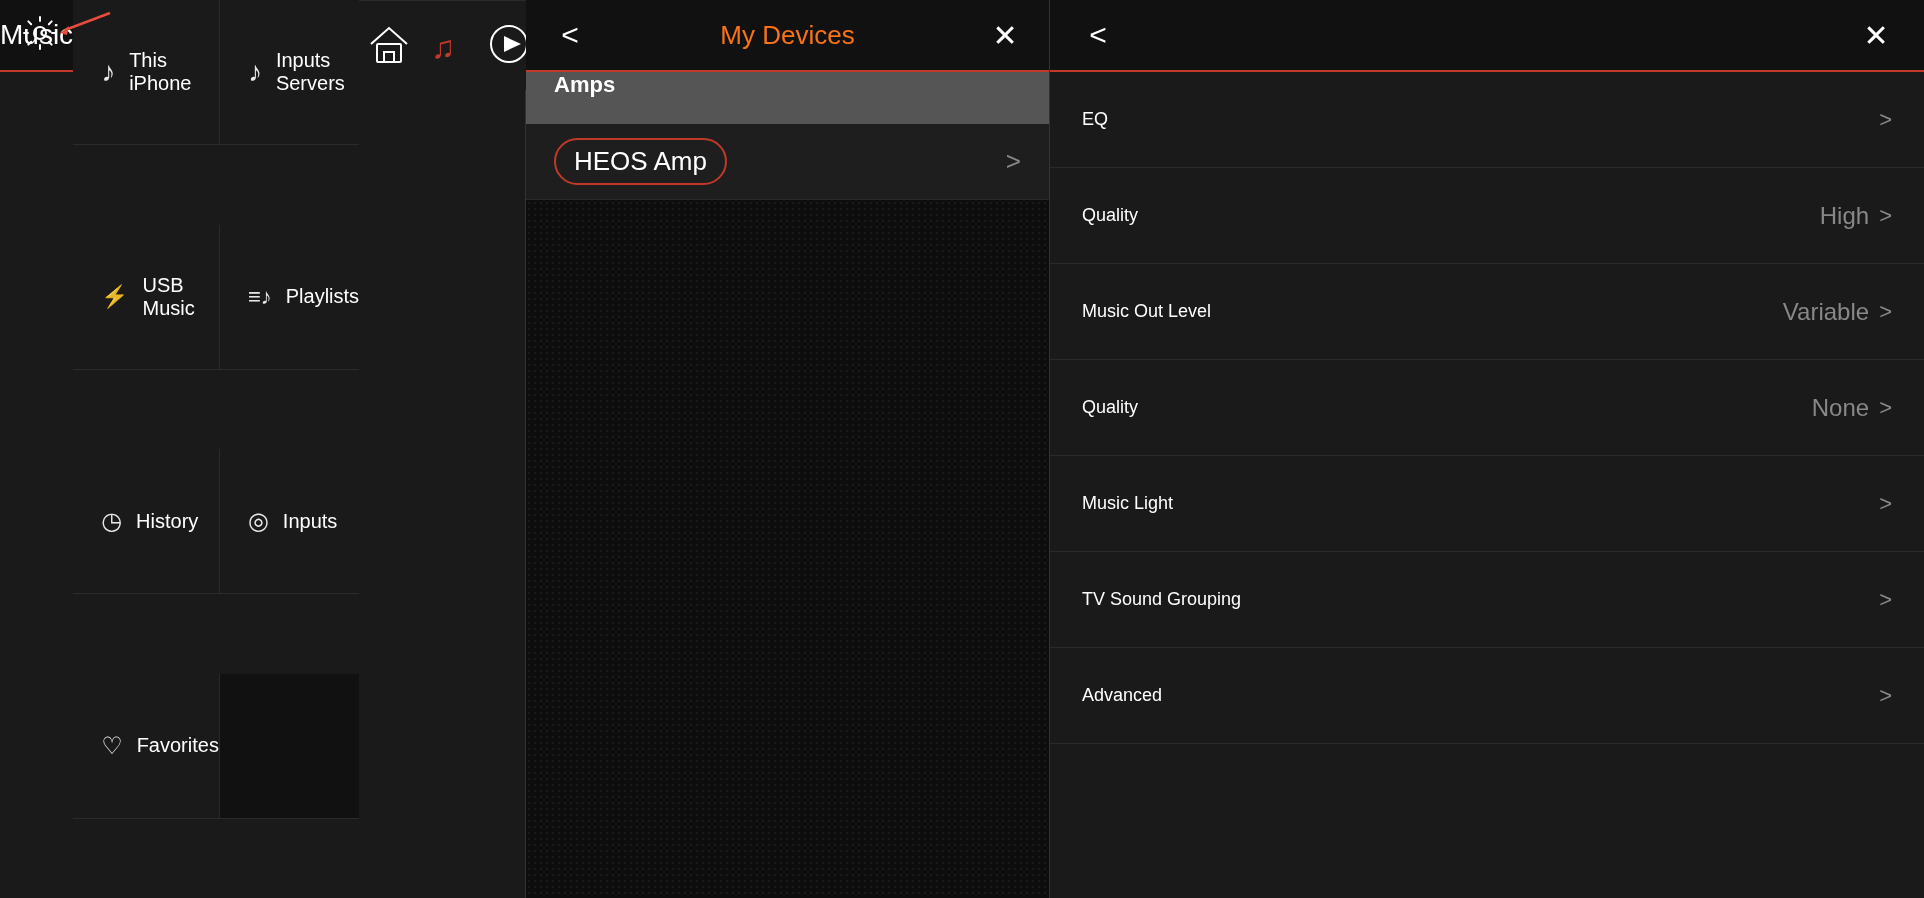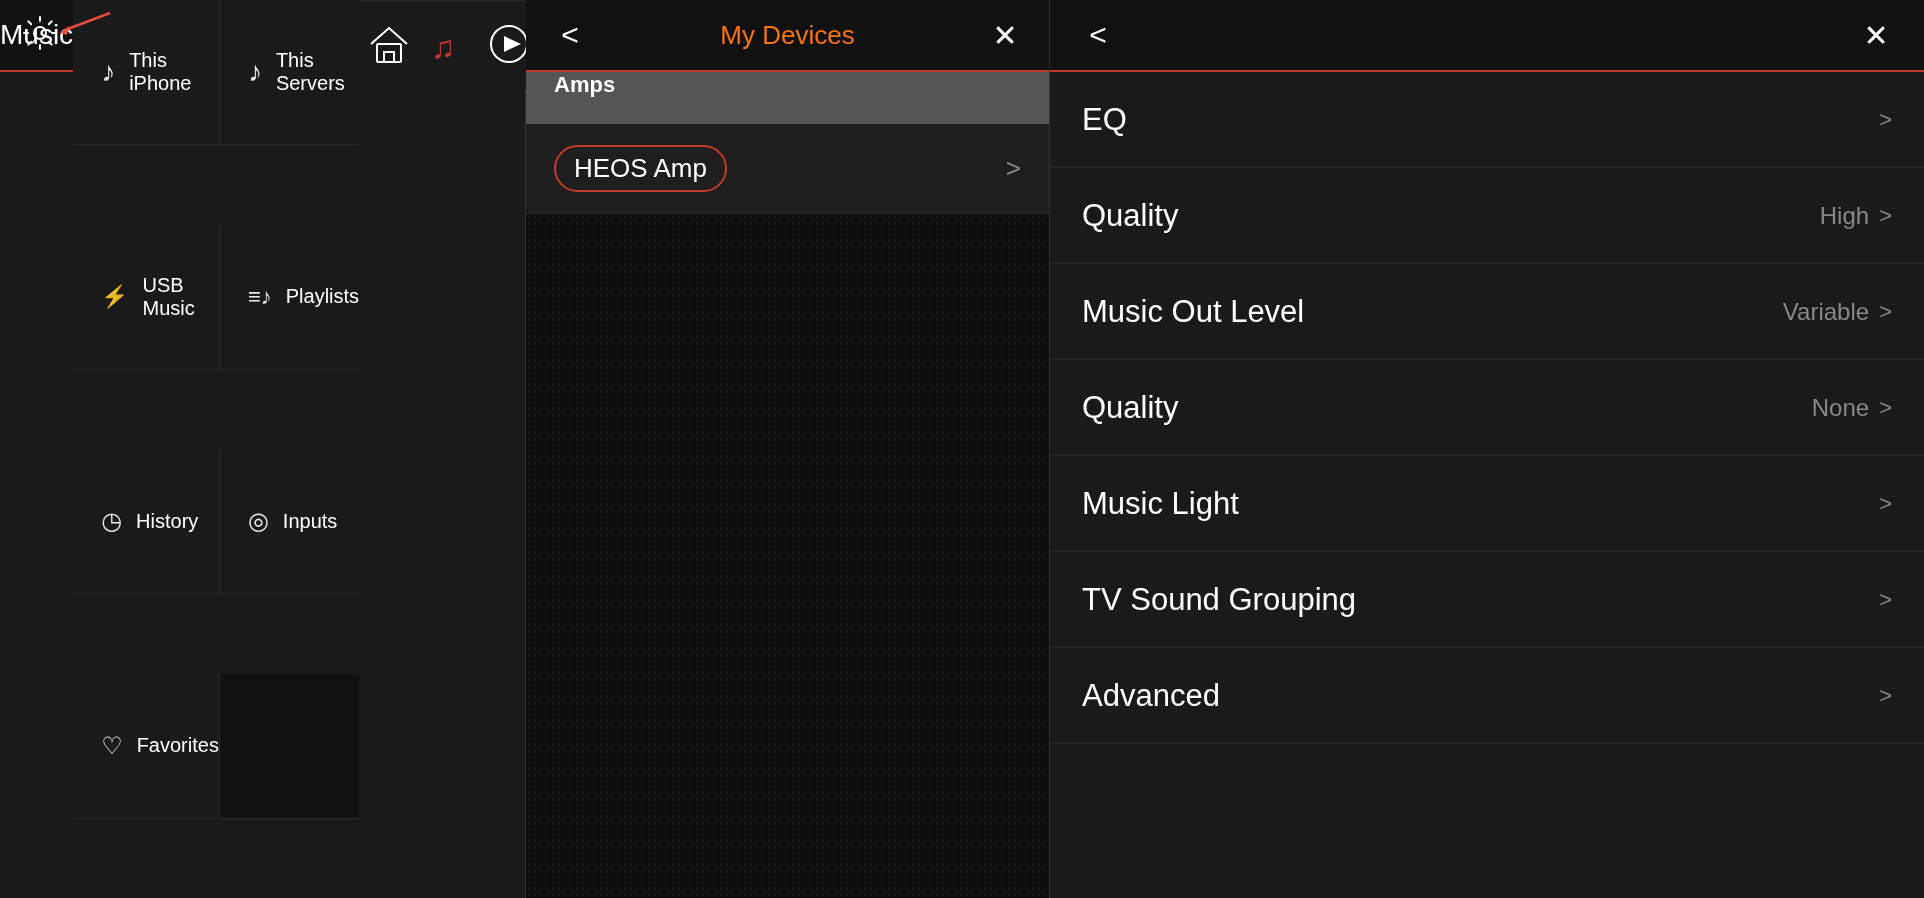--- a/index.html
+++ b/index.html
@@ -169,21 +169,21 @@
       padding-left: 28px;
       flex-shrink: 0;
     }
     .section-header-text {
       font-size: 22px;
       font-weight: 600;
       color: #fff;
     }
 
     .device-row {
-      height: 90px;
+      height: 76px;
       background: #1e1e1e;
       display: flex;
       align-items: center;
       padding: 0 28px;
       justify-content: space-between;
       border-bottom: 1px solid #2a2a2a;
       cursor: pointer;
       flex-shrink: 0;
     }
     .device-name {
@@ -231,21 +231,21 @@
     .menu-item {
       height: 96px;
       display: flex;
       align-items: center;
       justify-content: space-between;
       padding: 0 32px;
       border-bottom: 1px solid #2a2a2a;
       cursor: pointer;
     }
     .menu-item-left {
-      font-size: 31px;
+      font-size: 18px;
       color: #fff;
       font-weight: 400;
     }
     .menu-item-right {
       display: flex;
       align-items: center;
       gap: 10px;
     }
     .menu-item-value {
       font-size: 24px;
@@ -283,21 +283,21 @@
 
   <div class="left-grid">
 
     <div class="grid-cell">
       <span class="cell-icon">♪</span>
       <span class="cell-label">This iPhone</span>
     </div>
 
     <div class="grid-cell">
       <span class="cell-icon">♪</span>
-      <span class="cell-label">This Servers</span>
+      <span class="cell-label">Inputs Servers</span>
     </div>
 
     <div class="grid-cell">
       <span class="cell-icon" style="font-size:22px;">⚡</span>
       <span class="cell-label">USB Music</span>
     </div>
 
     <div class="grid-cell">
       <span class="cell-icon" style="font-size:22px;">≡♪</span>
       <span class="cell-label">Playlists</span>

